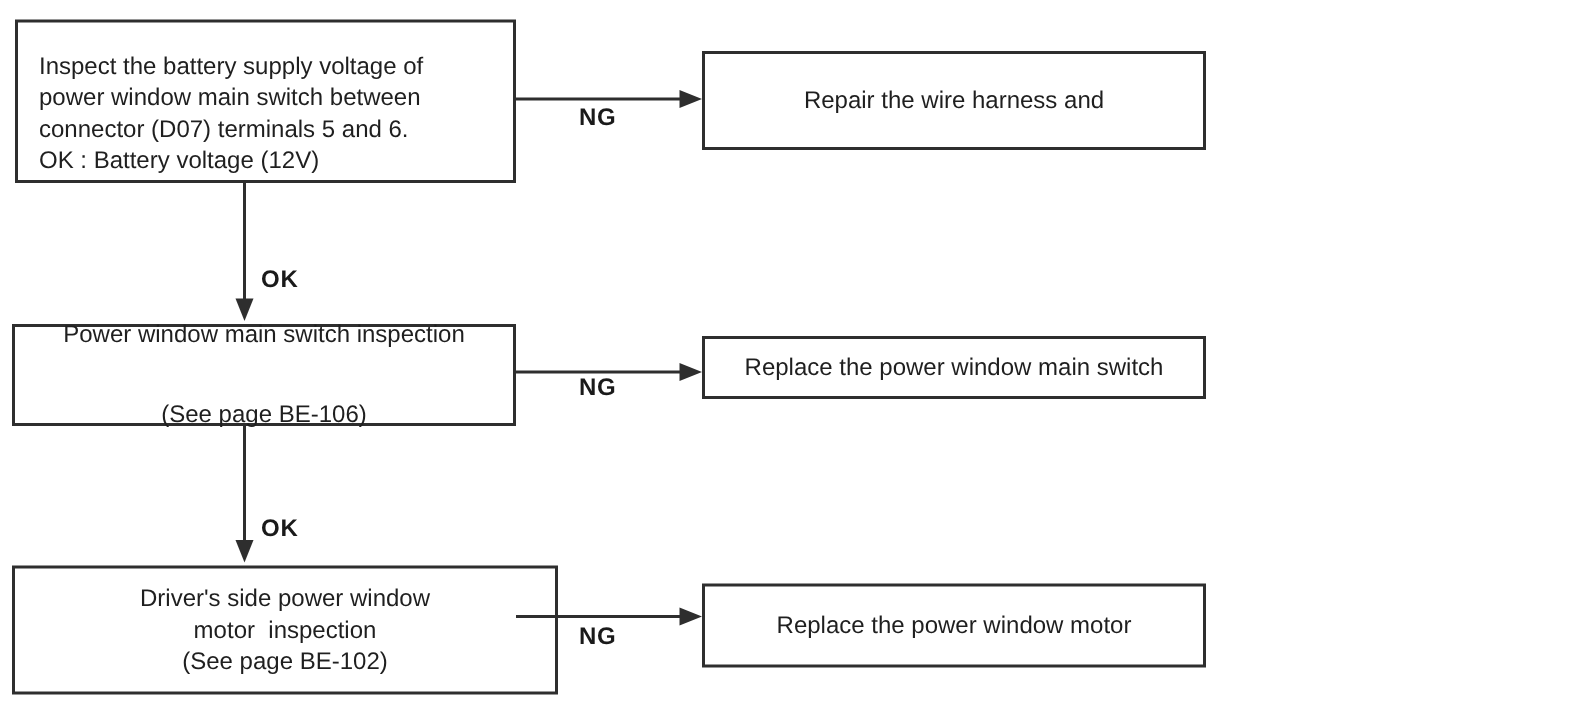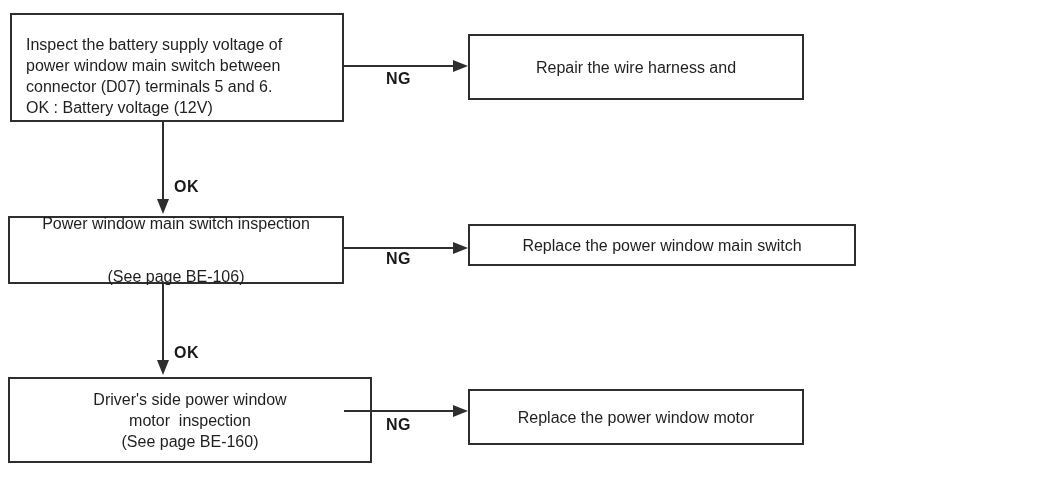--- a/index.html
+++ b/index.html
@@ -36,21 +36,21 @@
     text-align: left;
   }
   .node.align-center {
     align-items: center;
     padding: 4px 24px;
     text-align: center;
   }
   .node-inspect-battery   { left: 10px;  top: 13px;  width: 334px; height: 109px; }
   .node-repair-harness    { left: 468px; top: 34px;  width: 336px; height: 66px;  }
   .node-switch-inspection { left: 8px;   top: 216px; width: 336px; height: 68px; gap: 32px;  }
-  .node-replace-switch    { left: 468px; top: 224px; width: 388px; height: 42px;  }
+  .node-replace-switch    { left: 468px; top: 224px; width: 336px; height: 42px;  }
   .node-motor-inspection  { left: 8px;   top: 377px; width: 364px; height: 86px;  }
   .node-replace-motor     { left: 468px; top: 389px; width: 336px; height: 56px;  }
 
   .hline {
     position: absolute;
     height: 2px;
     background: #2e2e2e;
   }
   .vline {
     position: absolute;
@@ -139,21 +139,21 @@
     <div class="line">Replace the power window main switch</div>
   </div>
 
   <div class="vline vline-2"></div>
   <div class="arrow-down varrow-2"></div>
   <span class="edge-label lbl-ok-2">OK</span>
 
   <div class="node align-center node-motor-inspection">
     <div class="line">Driver's side power window</div>
     <div class="line">motor  inspection</div>
-    <div class="line">(See page BE-160)</div>
+    <div class="line">(See page BE-102)</div>
   </div>
 
   <div class="hline hline-3"></div>
   <div class="arrow-right arrow-3"></div>
   <span class="edge-label lbl-ng-3">NG</span>
 
   <div class="node align-center node-replace-motor">
     <div class="line">Replace the power window motor</div>
   </div>
 

